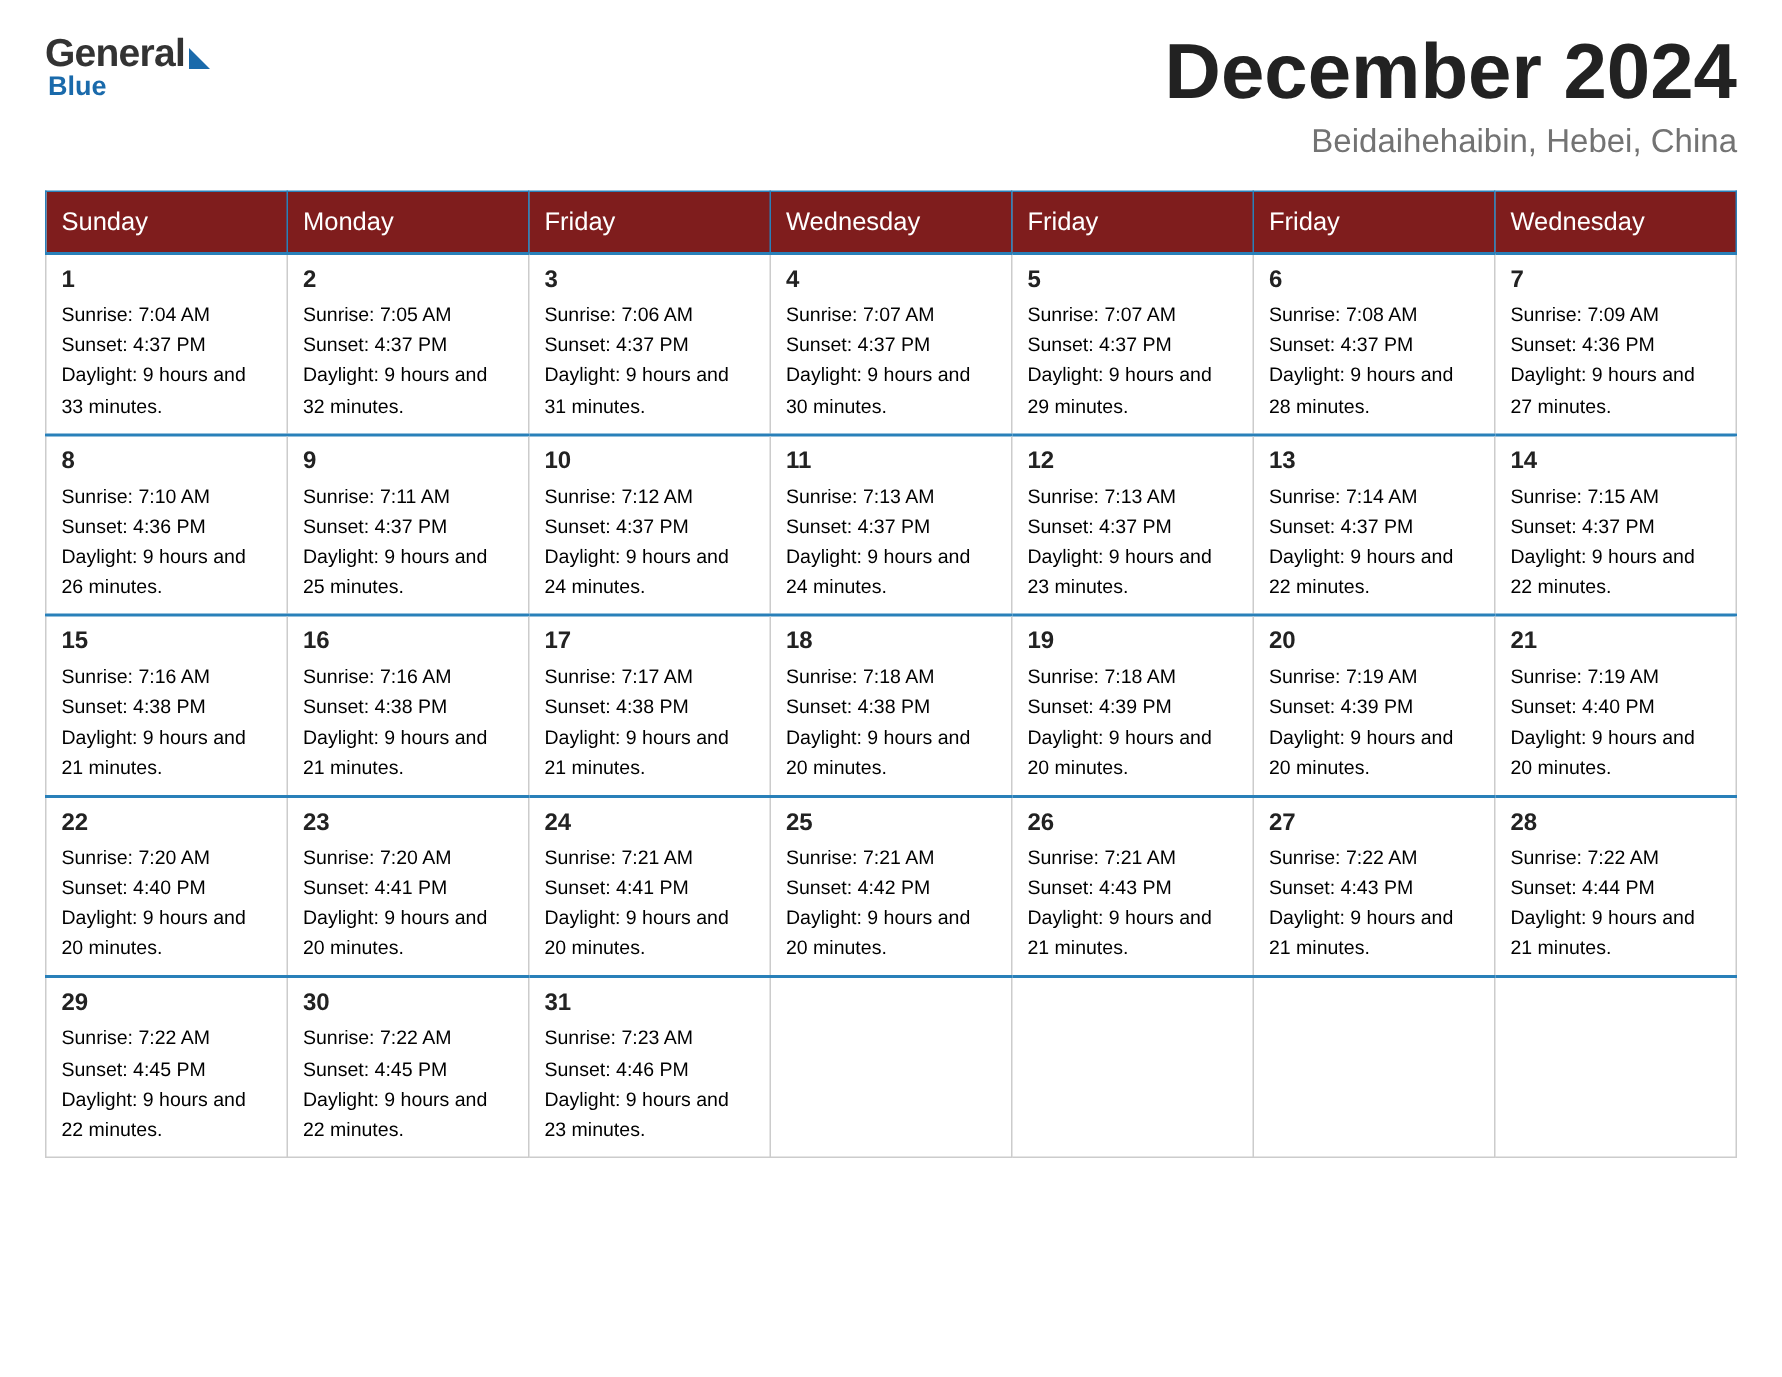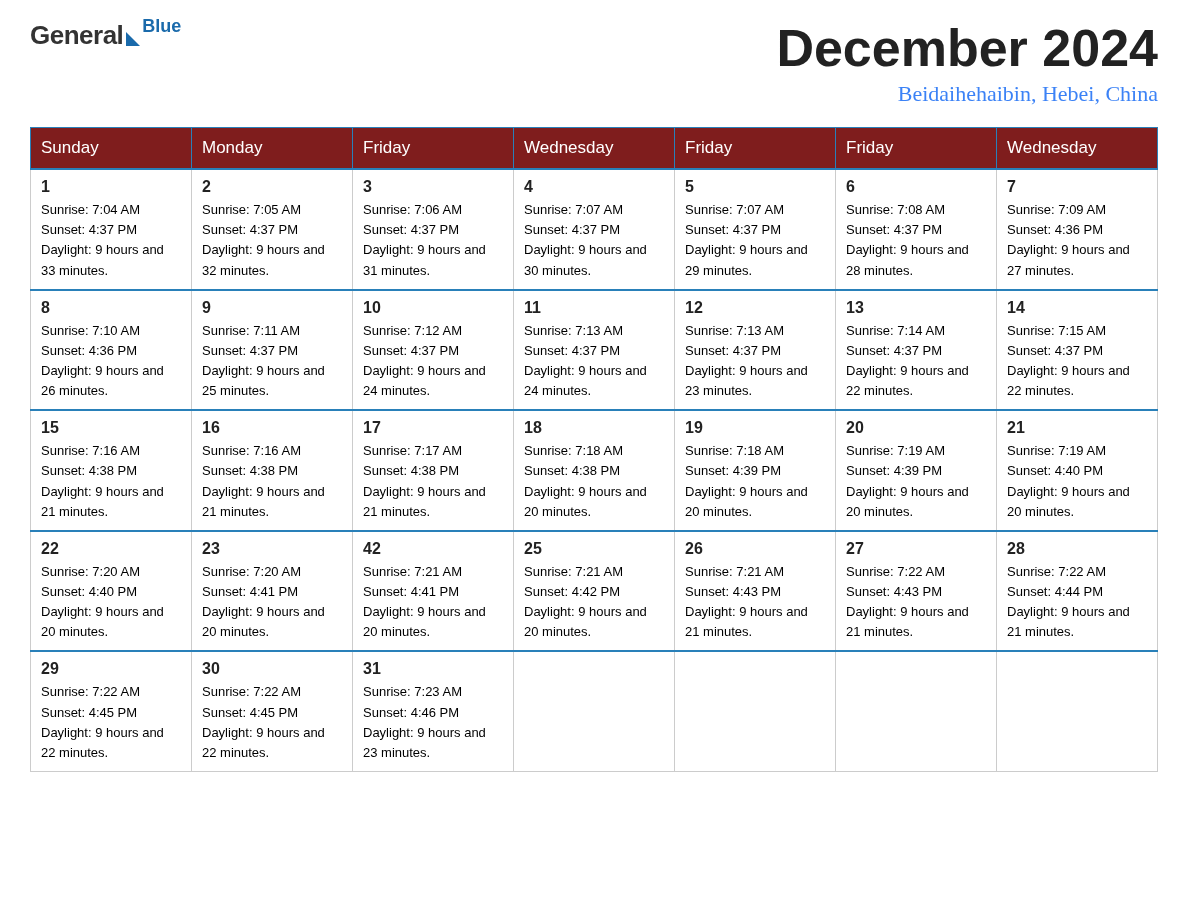--- a/index.html
+++ b/index.html
@@ -11,21 +11,21 @@
       min-height: 918px;
     }
     .header {
       display: flex;
       justify-content: space-between;
       align-items: flex-start;
       margin-bottom: 20px;
     }
     .logo {
       display: flex;
-      flex-direction: row;
+      flex-direction: column;
       align-items: flex-start;
     }
     .logo-top {
       display: flex;
       align-items: center;
     }
     .logo-general {
       font-size: 26px;
       font-weight: bold;
       color: #333;
@@ -51,23 +51,22 @@
       text-align: right;
     }
     .month-title {
       font-size: 52px;
       font-weight: bold;
       color: #222;
       line-height: 1.1;
     }
     .location {
       font-size: 22px;
-      color: #3b82f6;
+      color: #737373;
       margin-top: 4px;
-      font-family: Liberation Serif, serif;
     }
     .calendar {
       width: 100%;
       border-collapse: collapse;
       table-layout: fixed;
     }
     .calendar thead tr th {
       background-color: #7f1d1d;
       color: #fff;
       padding: 10px 10px;
@@ -317,21 +316,21 @@
       </td>
         <td>
         <span class="day-number">23</span>
         <div class="day-info">
           Sunrise: 7:20 AM<br>
           Sunset: 4:41 PM<br>
           Daylight: 9 hours and<br>20 minutes.
         </div>
       </td>
         <td>
-        <span class="day-number">42</span>
+        <span class="day-number">24</span>
         <div class="day-info">
           Sunrise: 7:21 AM<br>
           Sunset: 4:41 PM<br>
           Daylight: 9 hours and<br>20 minutes.
         </div>
       </td>
         <td>
         <span class="day-number">25</span>
         <div class="day-info">
           Sunrise: 7:21 AM<br>

